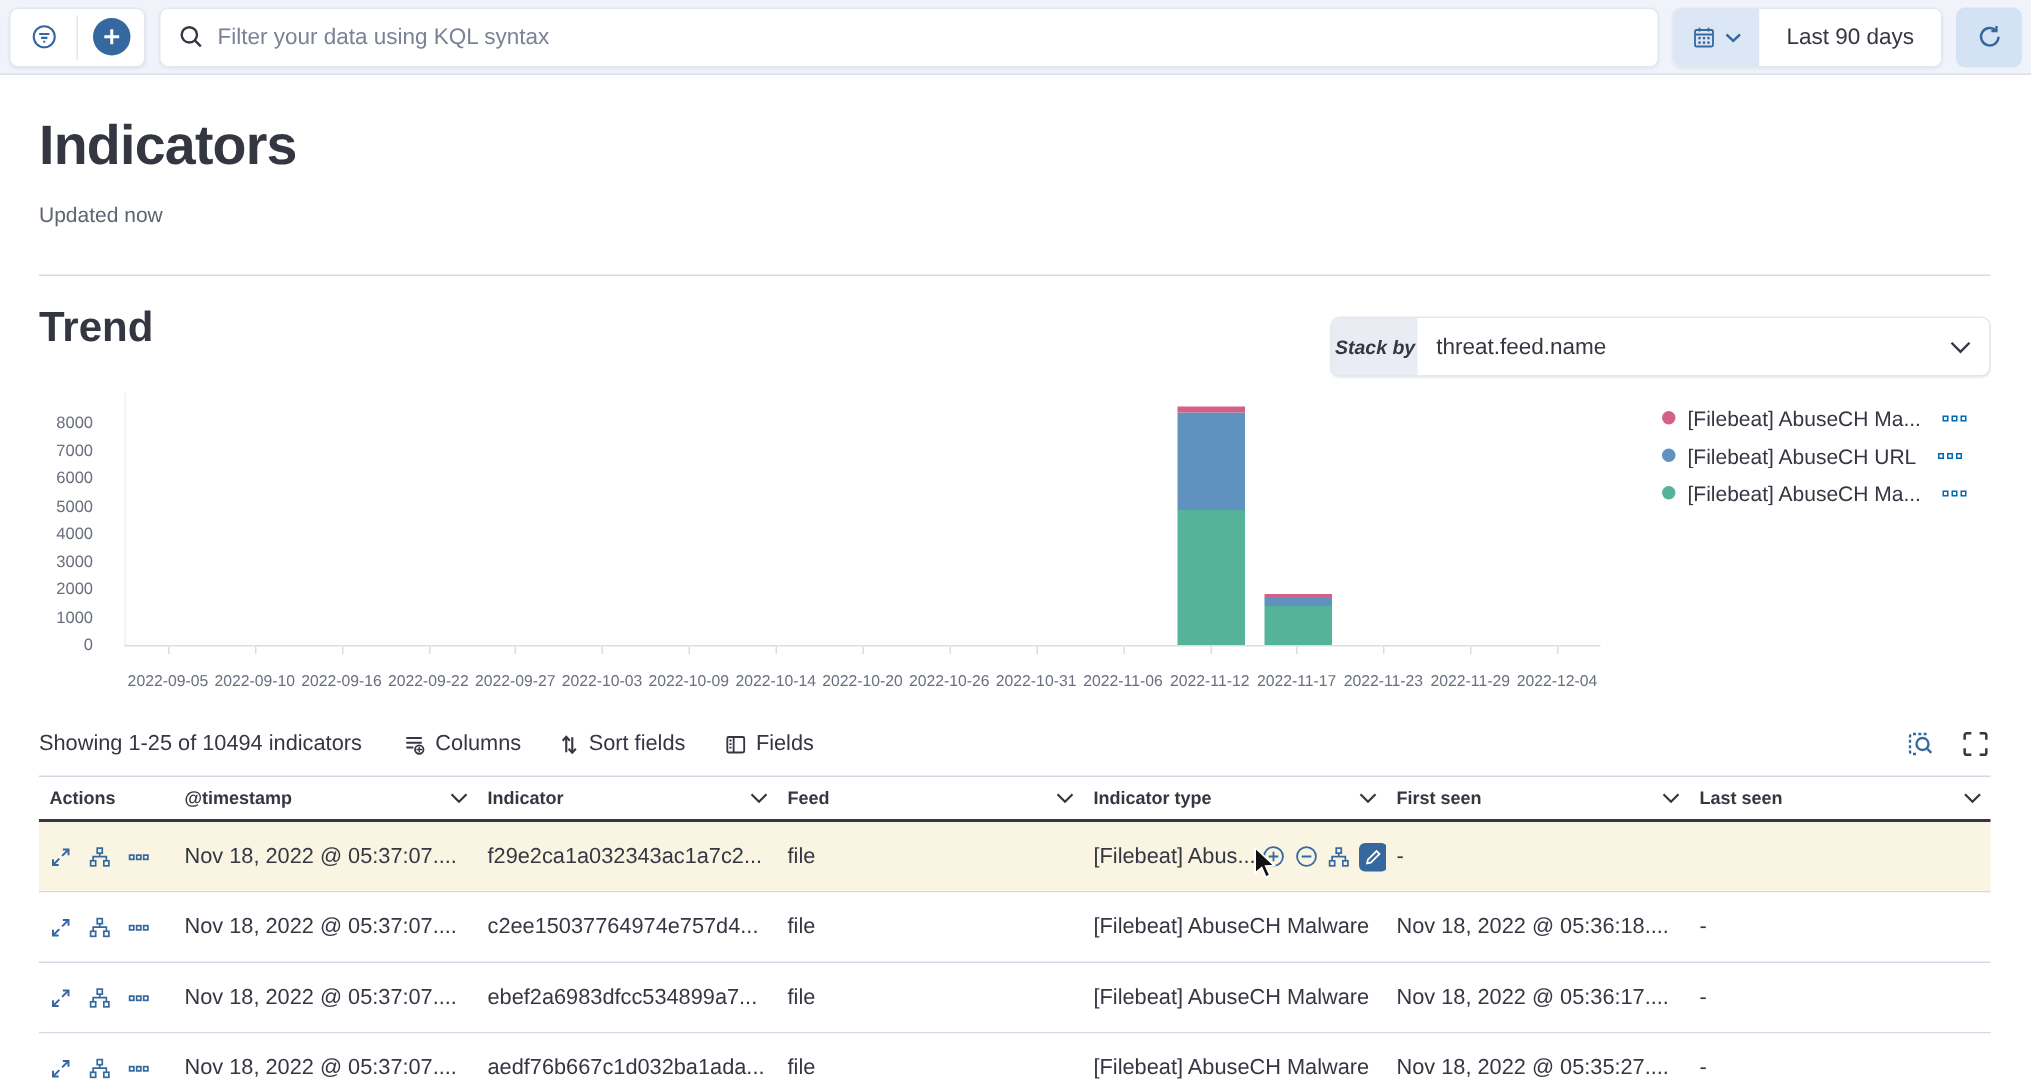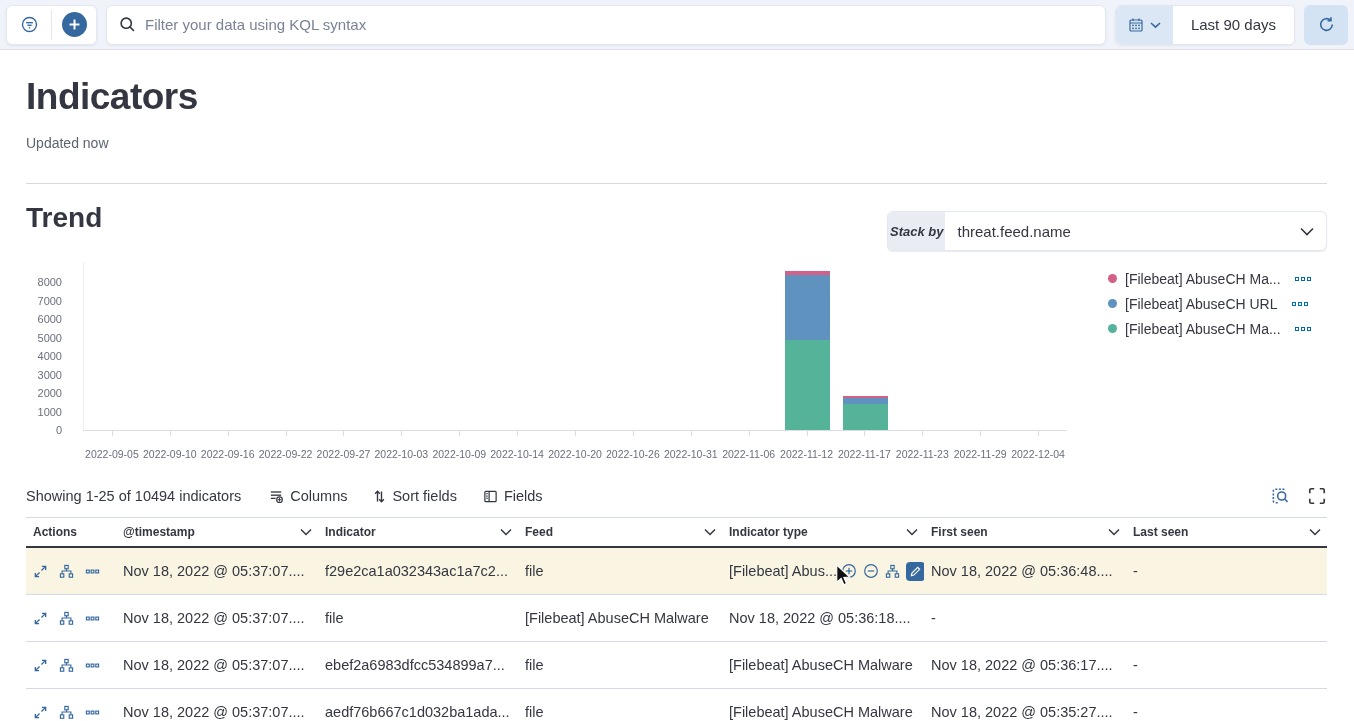--- a/index.html
+++ b/index.html
@@ -459,21 +459,20 @@
                 <path d="M8 5.1v2.4M8 7.5H3.3v3M8 7.5h4.7v3"></path>
               </svg>
             </span>
             <span class="pencil-btn">
               <svg width="11" height="11" viewBox="0 0 12 12" fill="none" stroke="#fff" stroke-width="1.3">
                 <path d="M1.5 10.5l.6-2.7 6.3-6.3 2.1 2.1-6.3 6.3z"></path>
               </svg>
             </span>
           </span>
         </div>
-        <div class="td">Nov 18, 2022 @ 05:36:48....</div>
         <div class="td">-</div>
       </div>
       <div class="grid-row">
         <div class="td actions-cell">
           <span class="row-icon">
             <svg width="15" height="15" viewBox="0 0 16 16" fill="none" stroke="#35689f" stroke-width="1.4">
               <path d="M9.5 2.5h4v4"></path>
               <path d="M13.5 2.5 9 7"></path>
               <path d="M6.5 13.5h-4v-4"></path>
               <path d="M2.5 13.5 7 9"></path>
@@ -489,20 +488,21 @@
           </span>
           <span class="row-icon">
             <svg width="15" height="15" viewBox="0 0 16 16" fill="none" stroke="#35689f" stroke-width="1.2">
               <rect x="1.5" y="6.5" width="3" height="3"></rect>
               <rect x="6.5" y="6.5" width="3" height="3"></rect>
               <rect x="11.5" y="6.5" width="3" height="3"></rect>
             </svg>
           </span>
         </div>
         <div class="td">Nov 18, 2022 @ 05:37:07....</div>
+        <div class="td">c2ee15037764974e757d4...</div>
         <div class="td">file</div>
         <div class="td">
           <span>[Filebeat] AbuseCH Malware</span>
         </div>
         <div class="td">Nov 18, 2022 @ 05:36:18....</div>
         <div class="td">-</div>
       </div>
       <div class="grid-row">
         <div class="td actions-cell">
           <span class="row-icon">

